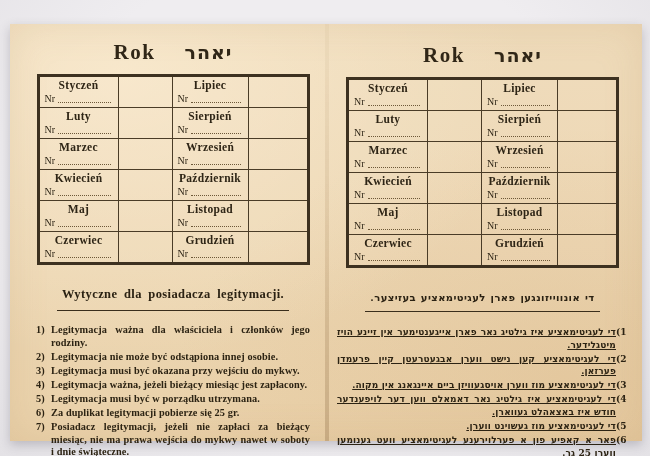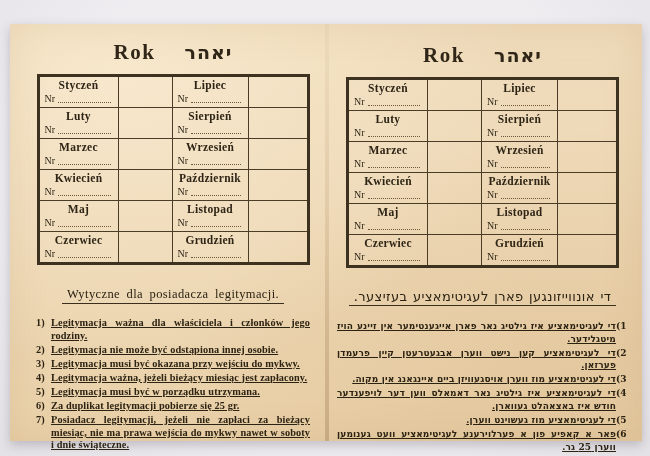--- a/index.html
+++ b/index.html
@@ -47,32 +47,32 @@
   .mname{
     text-align:center;font-weight:bold;font-size:11.5px;line-height:14px;
     padding-top:1px;color:#2e2516;letter-spacing:.3px;font-family:Liberation Serif, serif;
   }
   .nr-row{display:flex;align-items:flex-end;padding:0 5px 3px 5px;height:12px;}
   .nr-lab{font-weight:normal;font-size:10px;line-height:10px;color:#2e2516;}
   .nr-dots{flex:1;border-bottom:1.3px dotted #6d5838;margin:0 2px 1px 3px;height:9px;}
 
   .guide-title-wrap{text-align:center;margin-top:19px;}
   .guide-title{
-    display:inline-block;font-weight:normal;font-size:12.5px;letter-spacing:.4px;word-spacing:3px;
-    color:#2b2213;border-bottom:1.6px solid #3a2e1c;padding:0 5px 1px 5px;
+    display:inline-block;font-weight:bold;font-size:12.5px;letter-spacing:.4px;word-spacing:3px;
+    color:#2b2213;border-bottom:1.6px solid #3a2e1c;padding:0 5px 8px 5px;
   }
   .guide-title.yi{
-    font-family:"DejaVu Serif","DejaVu Sans",serif;font-size:13px;word-spacing:1px;direction:rtl;
+    font-family:"DejaVu Serif","DejaVu Sans",serif;font-size:10px;word-spacing:1px;direction:rtl;
   }
 
   .guide-list{margin-top:13px;}
   .g-item{display:flex;margin-bottom:1.5px;}
   .pl .g-item{font-size:10.3px;font-weight:bold;line-height:12.6px;color:#2c2313;}
   .pl .g-num{width:15px;flex:0 0 15px;text-align:left;}
-  .pl .g-text{flex:1;text-align:justify;letter-spacing:.1px;text-decoration:underline;}
+  .pl .g-text{flex:1;text-align:justify;letter-spacing:.1px;}
 
   .guide-list.yi{direction:rtl;margin-top:14px;padding-left:2px;}
   .yi .g-item{font-family:"DejaVu Serif","DejaVu Sans",serif;font-size:9px;font-weight:bold;line-height:12.6px;color:#2c2313;}
   .yi .g-num{width:14px;flex:0 0 14px;direction:ltr;text-align:left;font-size:9px;}
   .yi .g-text{flex:1;text-align:justify;letter-spacing:.15px;text-decoration:underline;}
 </style>
 </head>
 <body>
 
 <div class="scene">

